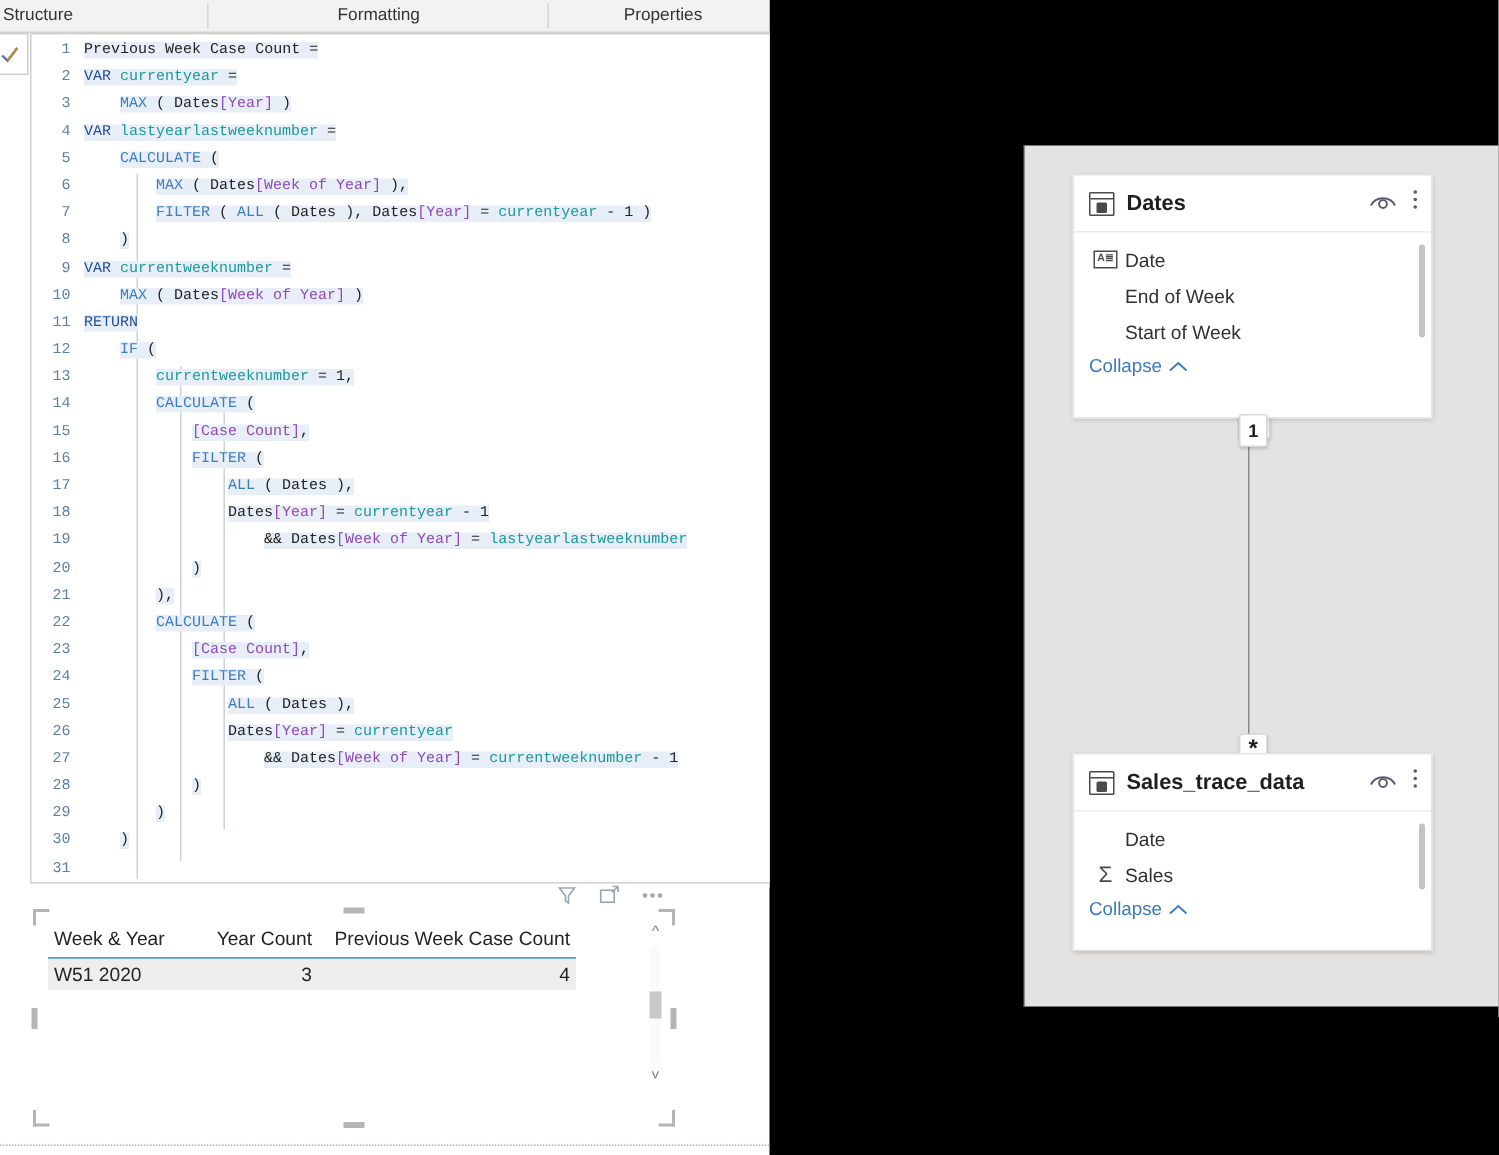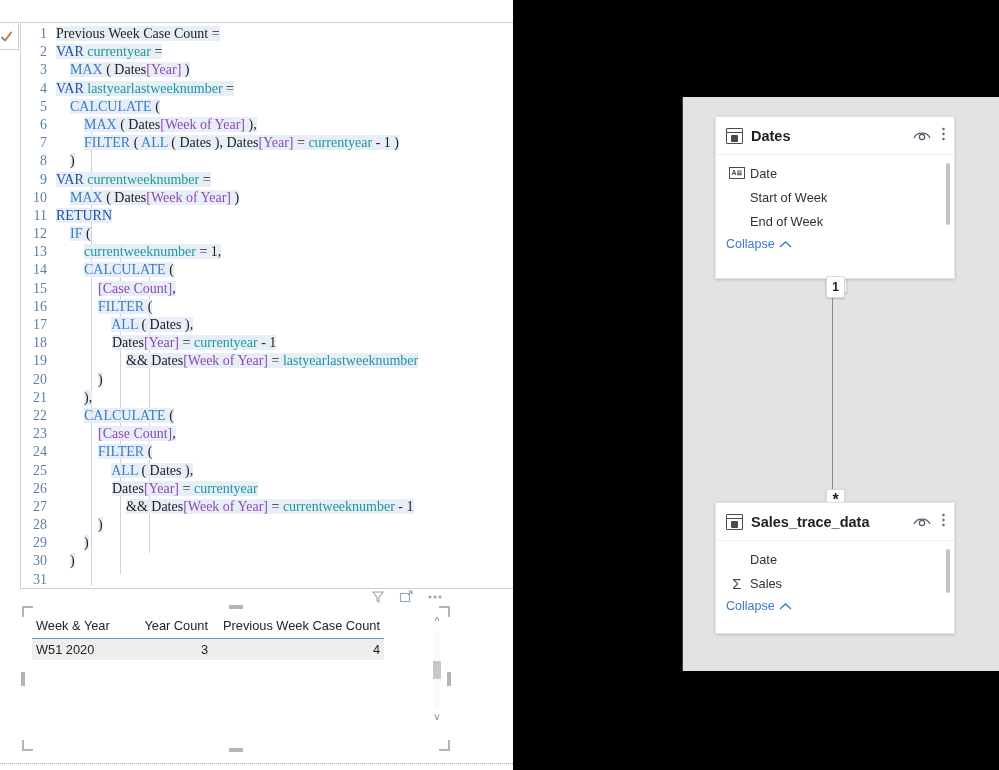--- a/index.html
+++ b/index.html
@@ -35,22 +35,22 @@
     position:absolute;left:-6px;top:0px;width:24px;height:26px;
     border:1px solid #d0cece;border-left:none;background:#fff;
     display:flex;align-items:center;justify-content:center;cursor:pointer;
   }
   #code-area{
     position:absolute;left:20px;top:0px;width:492px;height:565px;
     border:1px solid #cfcfcf;border-right:none;background:#fff;overflow:hidden;
   }
   .code{
     position:relative;
-    font-family:Liberation Serif, serif;
-    font-size:14px;line-height:18.2px;white-space:pre;
+    font-family:Liberation Mono, monospace;
+    font-size:10px;line-height:18.2px;white-space:pre;
   }
   .ln{
     display:inline-block;width:26px;text-align:right;color:#5b7fa6;
     margin-right:9px;user-select:none;
   }
   .row{height:18.2px;}
   .hl{background:#e8eef7;}
   .kw{color:#1f4e9c;}      
   .fn{color:#3a7ebf;}      
   .var{color:#1a9a9a;}     
@@ -159,20 +159,33 @@
     font-size:7px;line-height:10px;text-align:center;color:#4a4a4a;font-weight:bold;flex:none;
   }
 </style>
 </head>
 <body>
 
 <div class="root">
 
   <div id="left-pane">
 
+    <div id="ribbon">
+      <div class="grp" style="left:0px;width:150px;text-align:left;padding-left:2px;">
+        <span class="lbl">Structure</span>
+      </div>
+      <div class="sep" style="left:138px;"></div>
+      <div class="grp" style="left:140px;width:225px;">
+        <span class="lbl">Formatting</span>
+      </div>
+      <div class="sep" style="left:365px;"></div>
+      <div class="grp" style="left:367px;width:150px;">
+        <span class="lbl">Properties</span>
+      </div>
+    </div>
 
     <div id="formula-bar">
 
       <div id="commit-btn">
         <svg width="13" height="13" viewBox="0 0 13 13">
           <path d="M1.5 7 L5 10.5 L11.5 2" stroke="#5c6f9c" stroke-width="1.6" fill="none"></path>
           <path d="M5 10.5 L11.5 2" stroke="#c4893f" stroke-width="1.4" fill="none"></path>
         </svg>
       </div>
 
@@ -283,25 +296,25 @@
         <div class="mscroll"></div>
 
         <div class="mfield">
           <span class="fic">
             <span class="icon-az">A≣</span>
           </span>
           <span class="fname">Date</span>
         </div>
         <div class="mfield">
           <span class="fic"></span>
+          <span class="fname">End of Week</span>
+        </div>
+        <div class="mfield">
+          <span class="fic"></span>
           <span class="fname">Start of Week</span>
-        </div>
-        <div class="mfield">
-          <span class="fic"></span>
-          <span class="fname">End of Week</span>
         </div>
 
         <div class="mcollapse">
           <span>Collapse</span>
           <svg width="13" height="9" viewBox="0 0 13 9" style="margin-left:4px;">
             <path d="M1 7 L6.5 2 L12 7" fill="none" stroke="#3a79c4" stroke-width="1.3"></path>
           </svg>
         </div>
       </div>
     </div>

